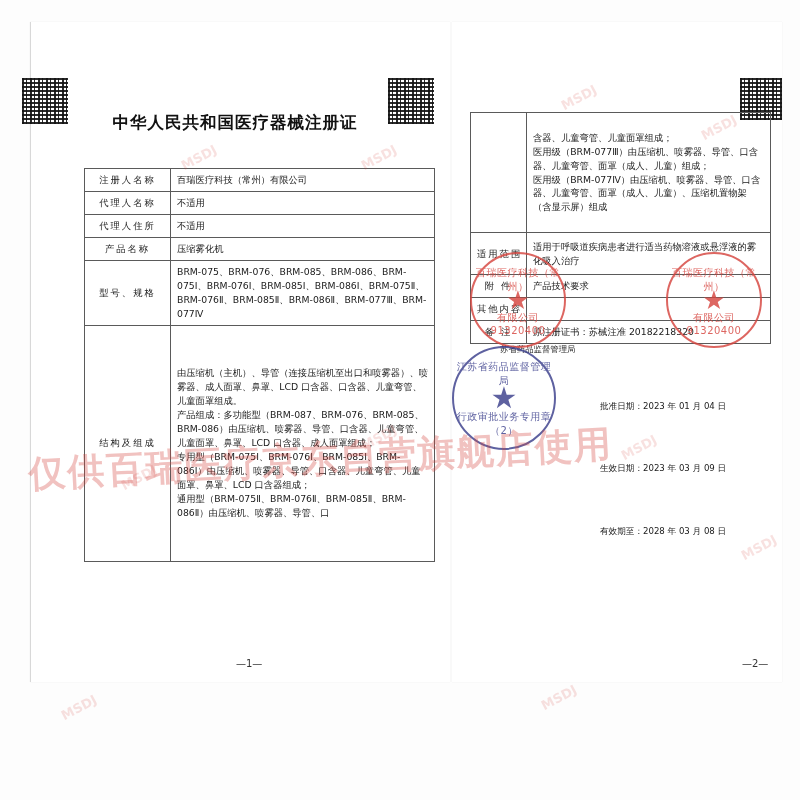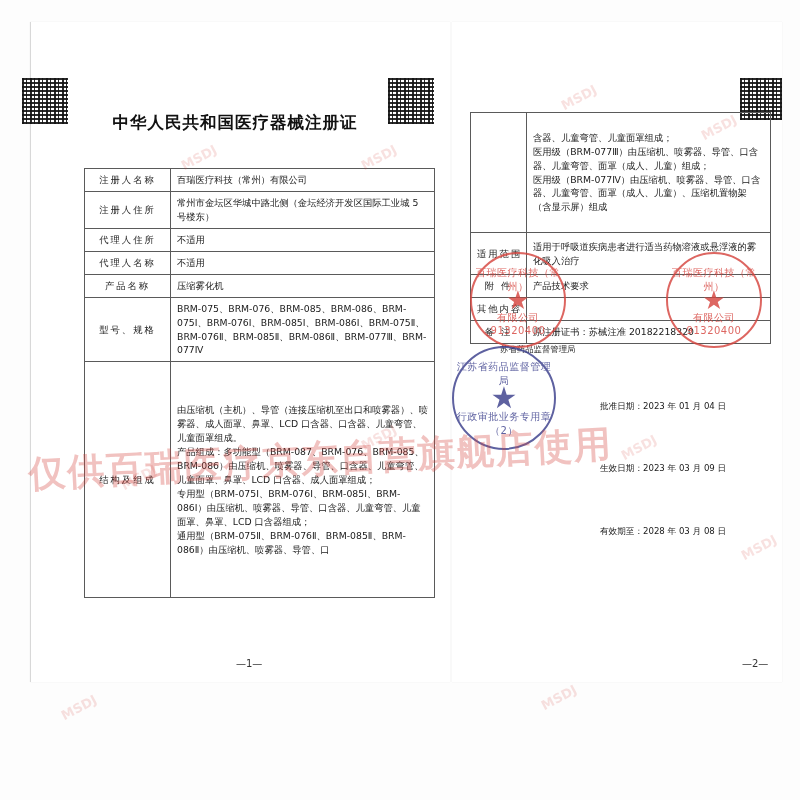--- a/index.html
+++ b/index.html
@@ -206,29 +206,25 @@
     <colgroup>
         <col class="c1">
         <col class="c2">
       </colgroup>
     <tbody>
       <tr>
         <td class="lbl">注册人名称</td>
         <td class="val">百瑞医疗科技（常州）有限公司</td>
       </tr>
       <tr>
-        <td class="lbl">注册人住所</td>
-        <td class="val">常州市金坛区华城中路北侧（金坛经济开发区国际工业城 5 号楼东）</td>
+        <td class="lbl">代理人名称</td>
+        <td class="val">不适用</td>
       </tr>
       <tr>
         <td class="lbl">代理人住所</td>
-        <td class="val">不适用</td>
-      </tr>
-      <tr>
-        <td class="lbl">代理人名称</td>
         <td class="val">不适用</td>
       </tr>
       <tr>
         <td class="lbl">产品名称</td>
         <td class="val">压缩雾化机</td>
       </tr>
       <tr>
         <td class="lbl">型号、规格</td>
         <td class="val val-top" style="white-space:pre-line;">BRM-075、BRM-076、BRM-085、BRM-086、BRM-075Ⅰ、BRM-076Ⅰ、BRM-085Ⅰ、BRM-086Ⅰ、BRM-075Ⅱ、BRM-076Ⅱ、BRM-085Ⅱ、BRM-086Ⅱ、BRM-077Ⅲ、BRM-077Ⅳ</td>
       </tr>

